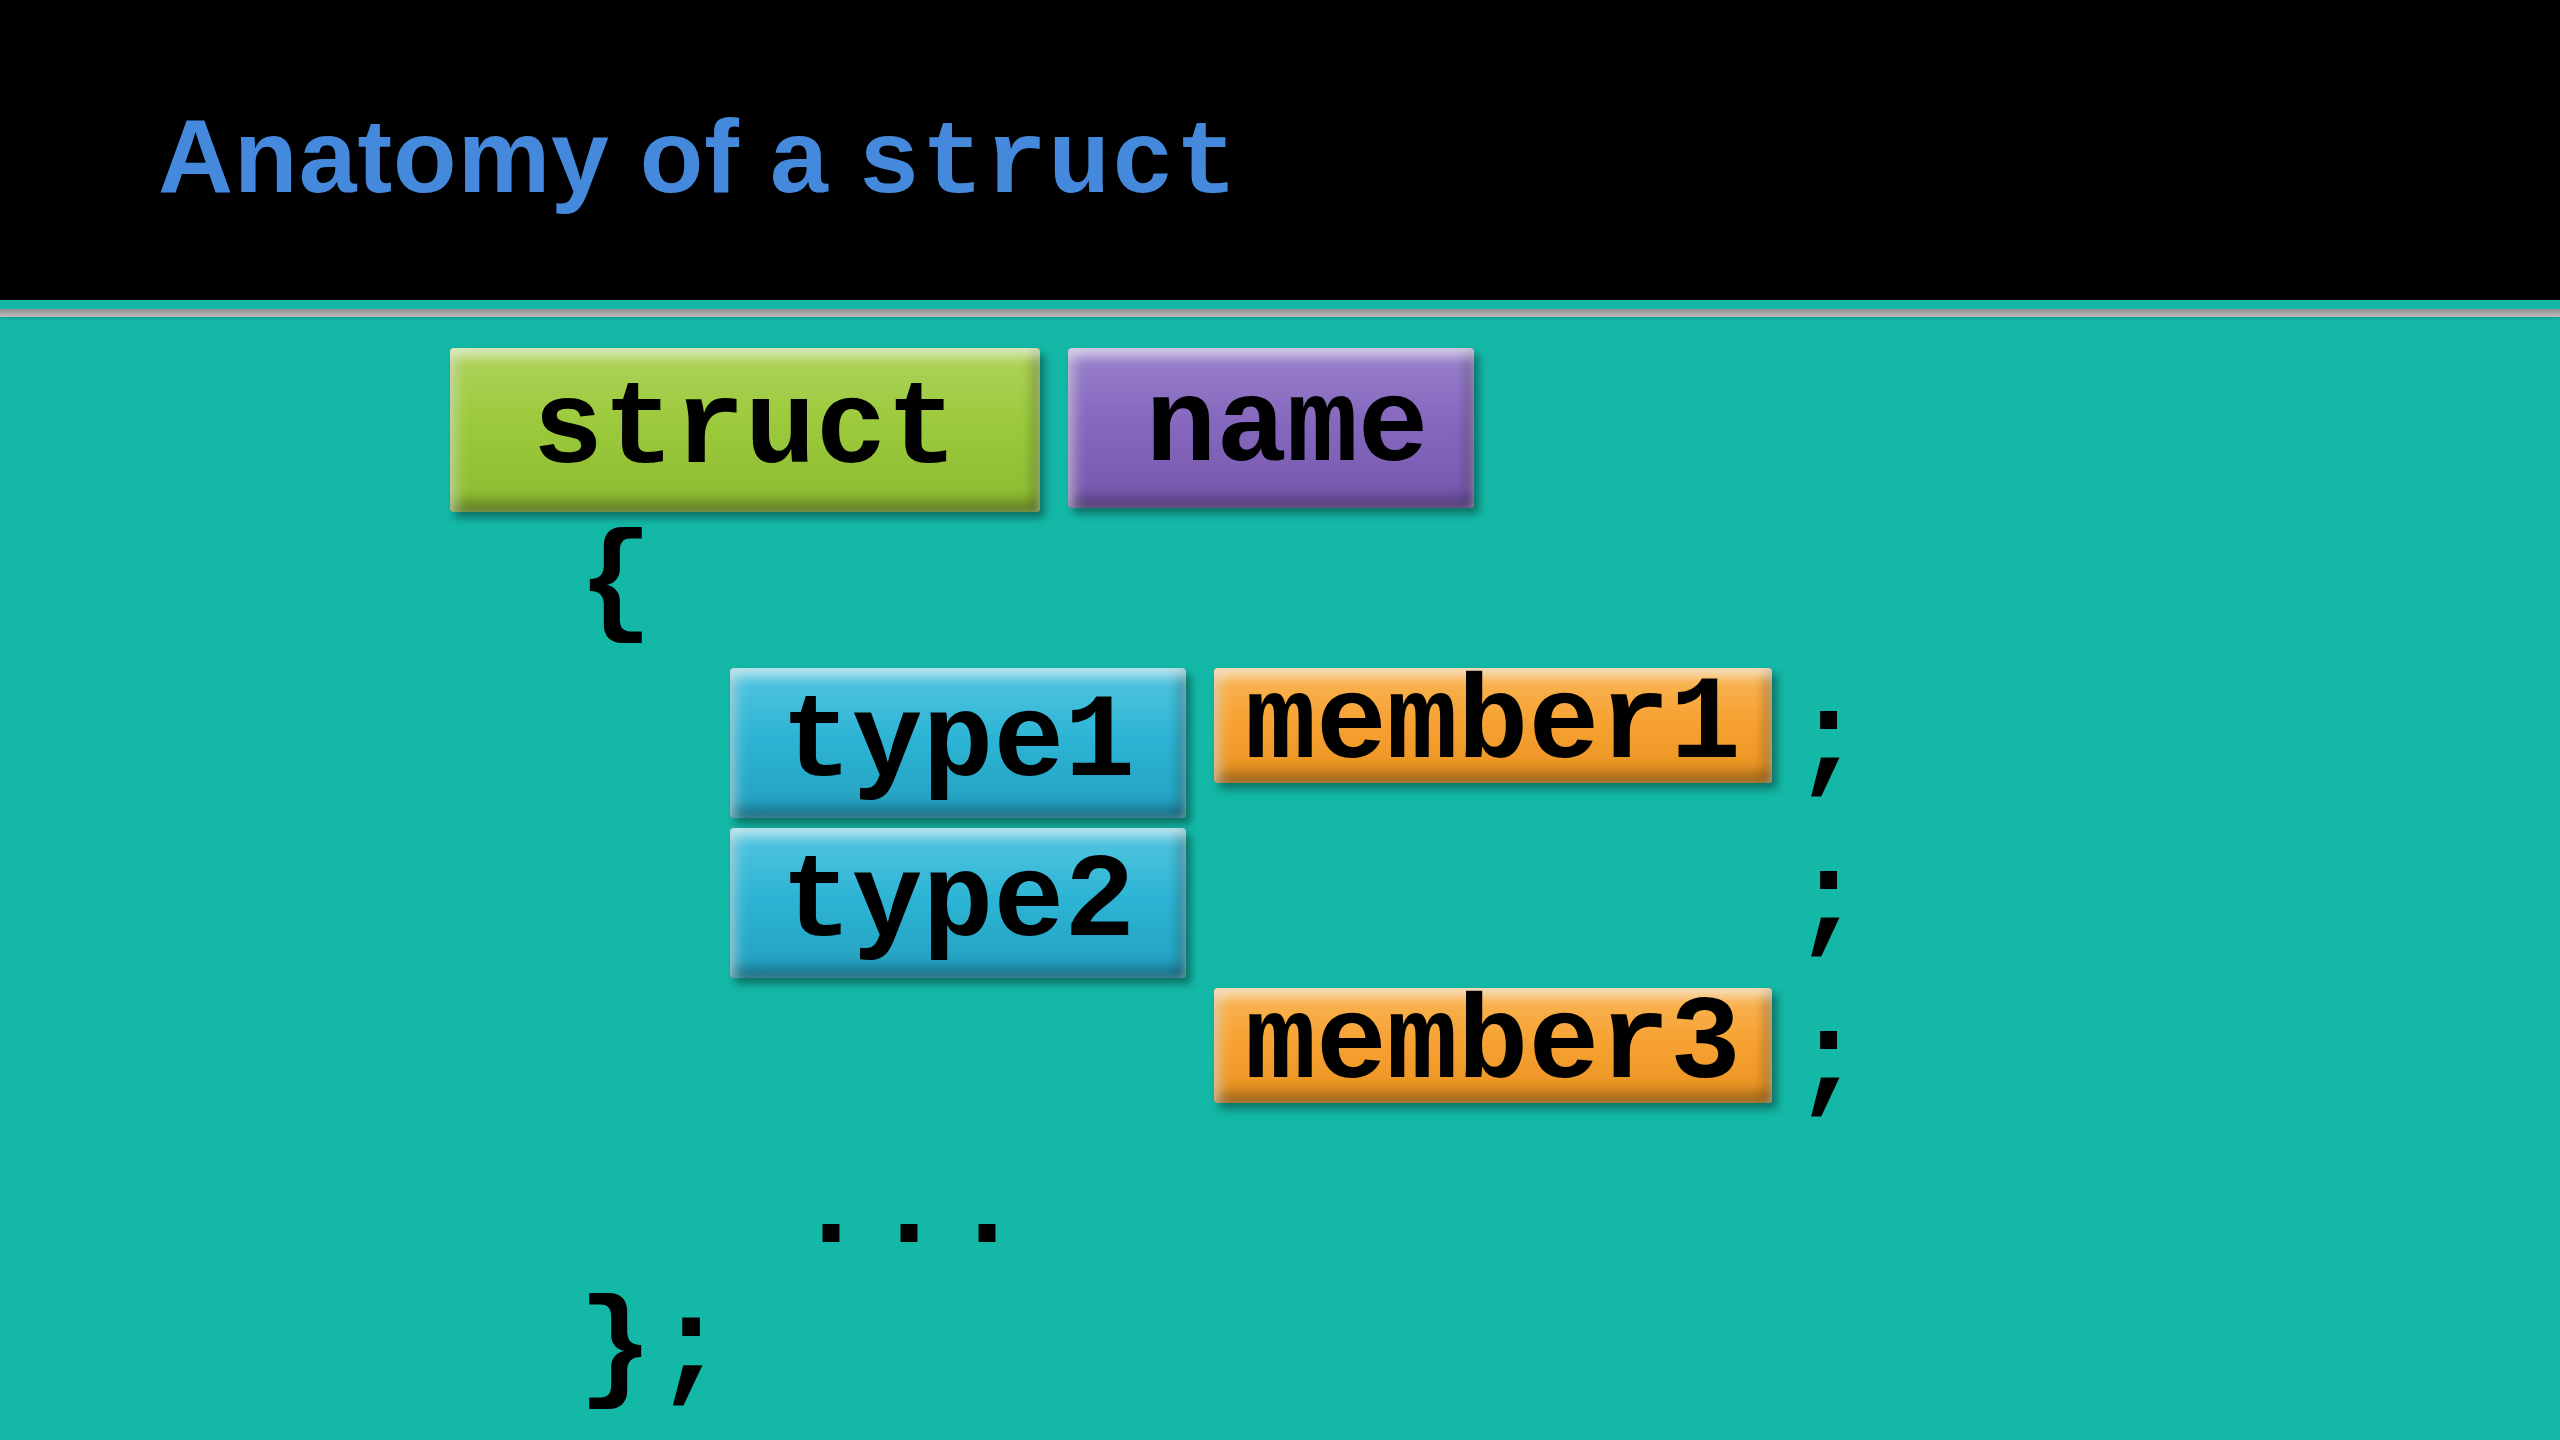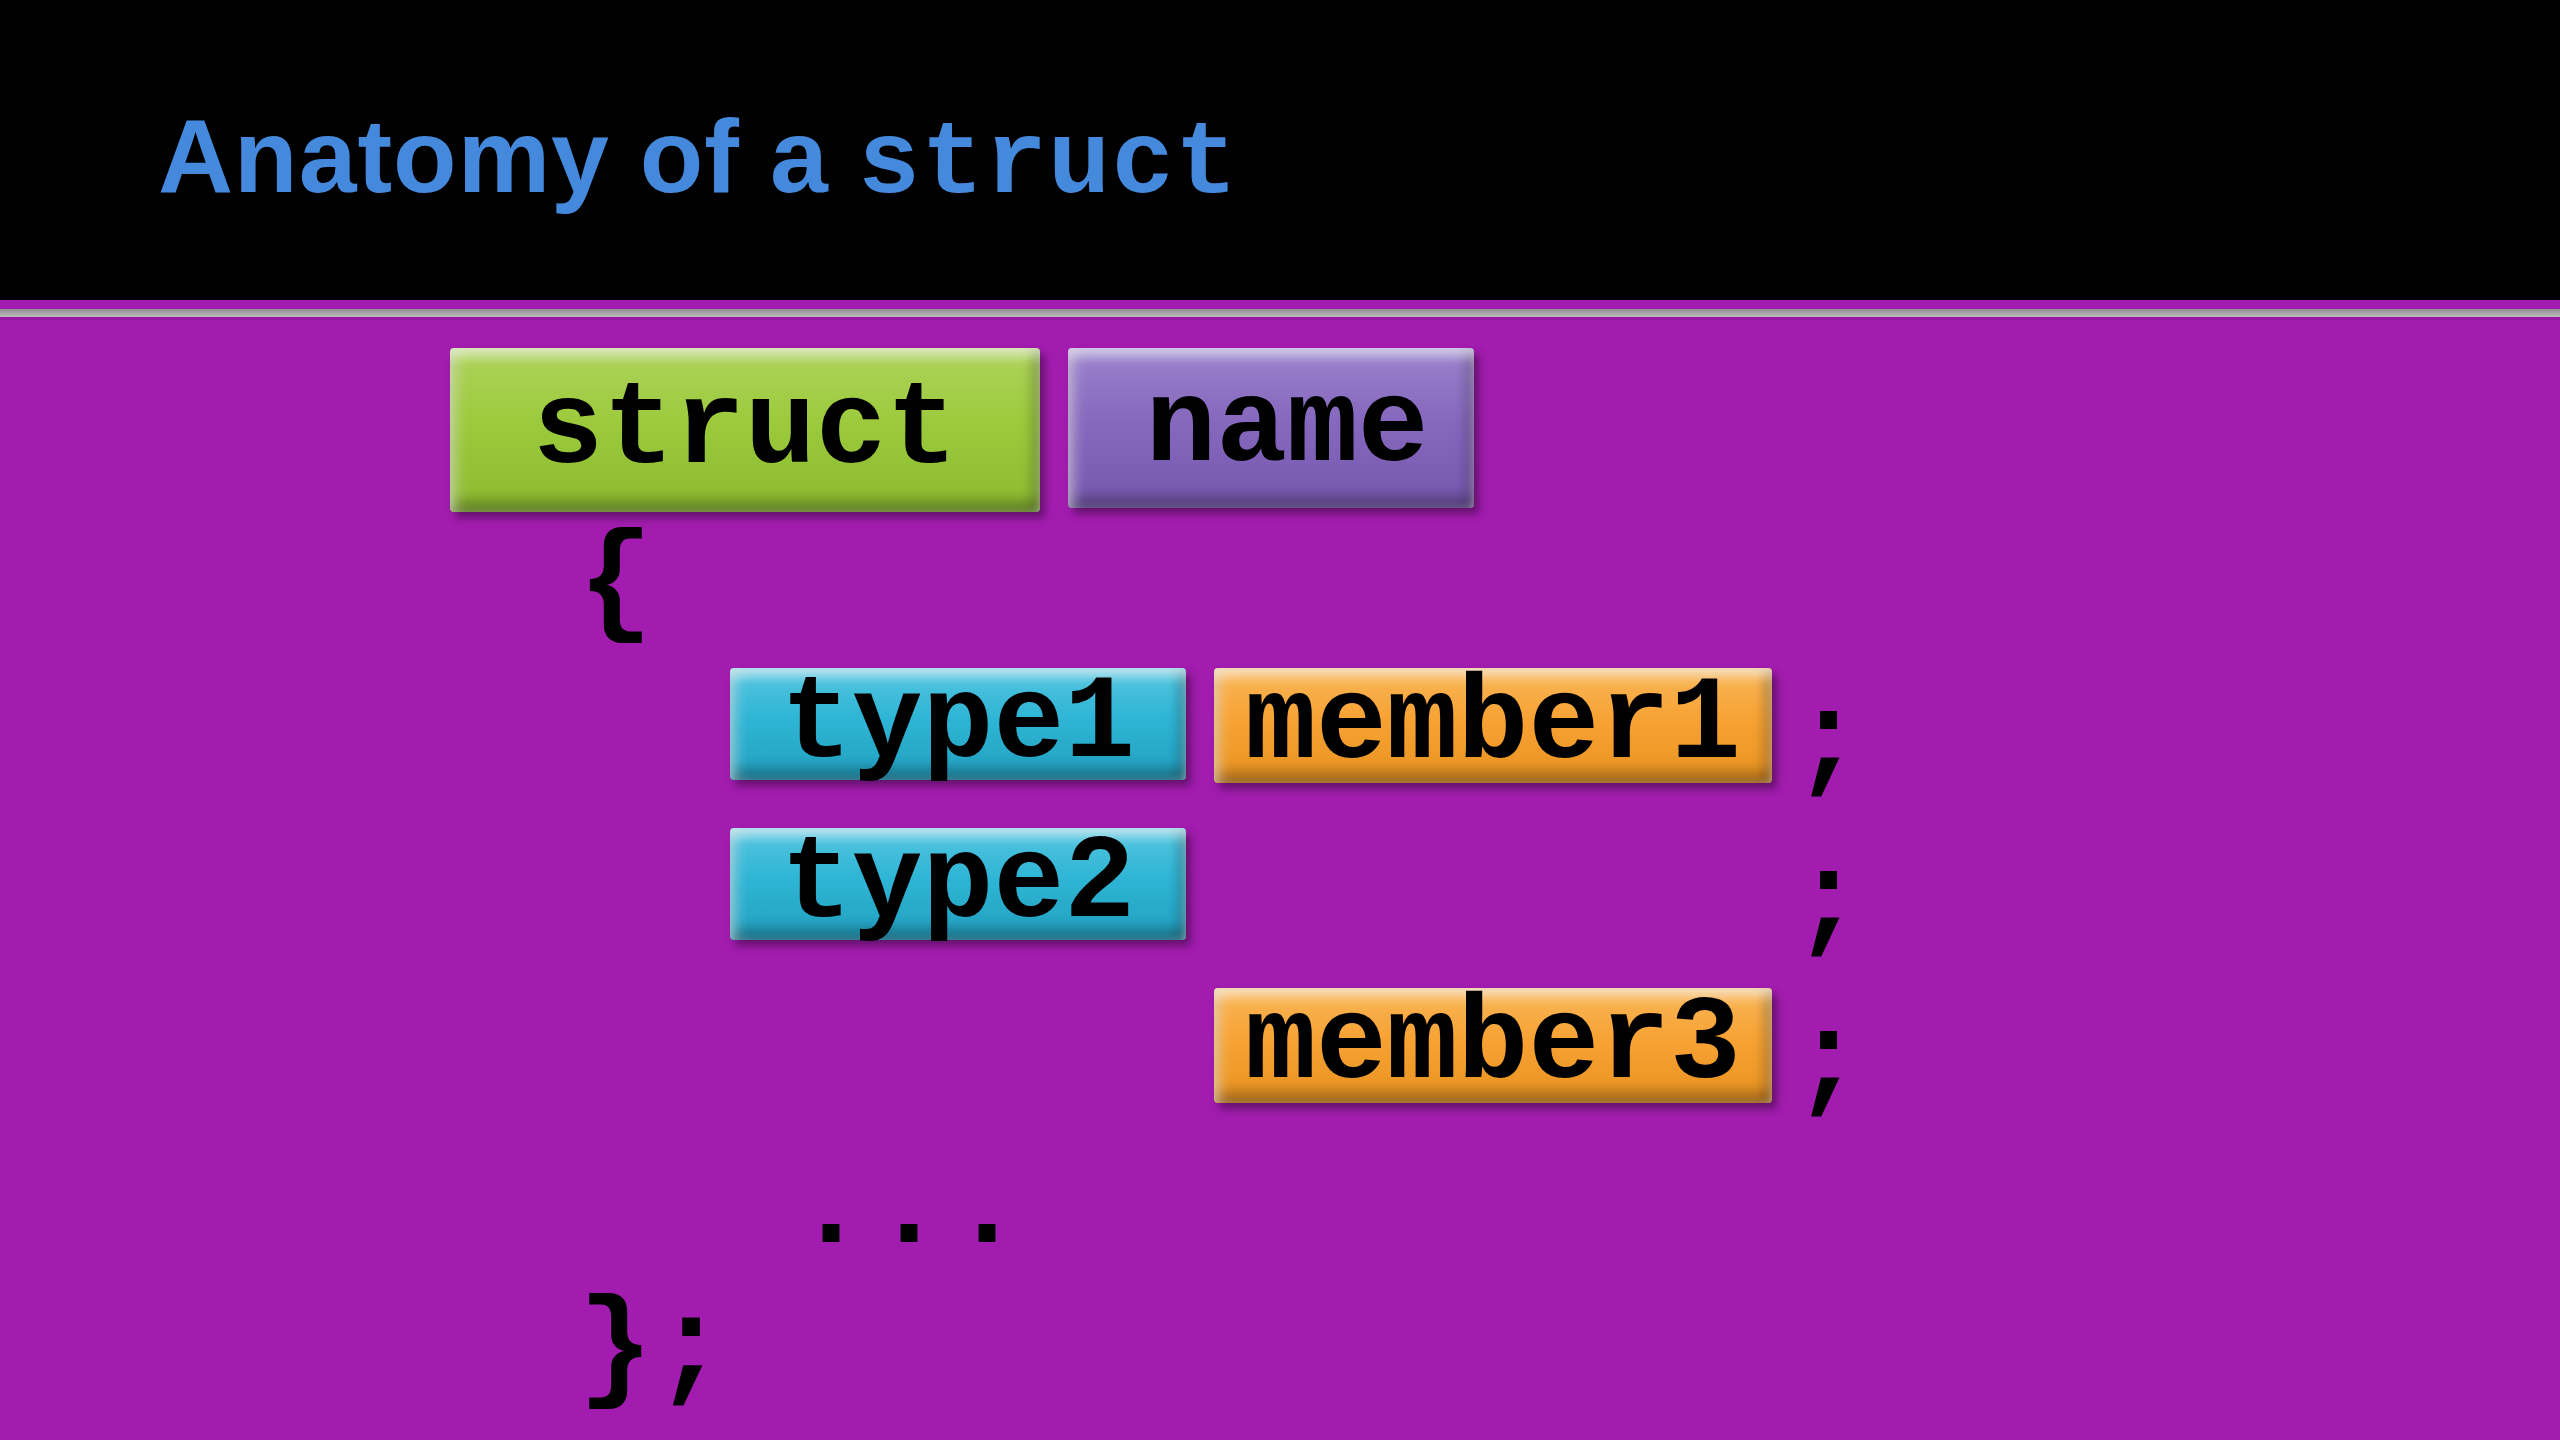--- a/index.html
+++ b/index.html
@@ -8,21 +8,21 @@
     width: 2560px;
     height: 1440px;
     background: #ffffff;
     overflow: hidden;
     font-family: "Liberation Sans", sans-serif;
   }
   .slide {
     position: relative;
     width: 2560px;
     height: 1440px;
-    background: #a21caf;
+    background: #14b8a6;
   }
 
   
   .titlebar {
     position: absolute;
     top: 0; left: 0;
     width: 2560px;
     height: 300px;
     background: #000000;
   }
@@ -78,21 +78,21 @@
   .box-orange { background: linear-gradient(to bottom, #f9b759, #f7a233 45%, #e8921f); }
 
   
   .kw-box    { left: 450px;  top: 348px; width: 590px; height: 164px; }
   .name-box  { left: 1068px; top: 348px; width: 374px; height: 160px; }
 
   .member-row { position: absolute; left: 0; width: 2560px; height: 150px; }
   .row-0 { top: 668px; }
   .row-1 { top: 828px; }
   .row-2 { top: 988px; }
-  .type-box   { left: 730px;  top: 0; width: 456px; height: 112px; }
+  .type-box   { left: 730px;  top: 0; width: 456px; height: 150px; }
   .member-box { left: 1214px; top: 0; width: 558px; height: 115px; }
   .row-semi {
     position: absolute;
     left: 1792px; top: 0;
     font-family: "Liberation Mono", "DejaVu Sans Mono", monospace;
     font-weight: bold;
     font-size: 120px;
     line-height: 150px;
     color: #000000;
   }

